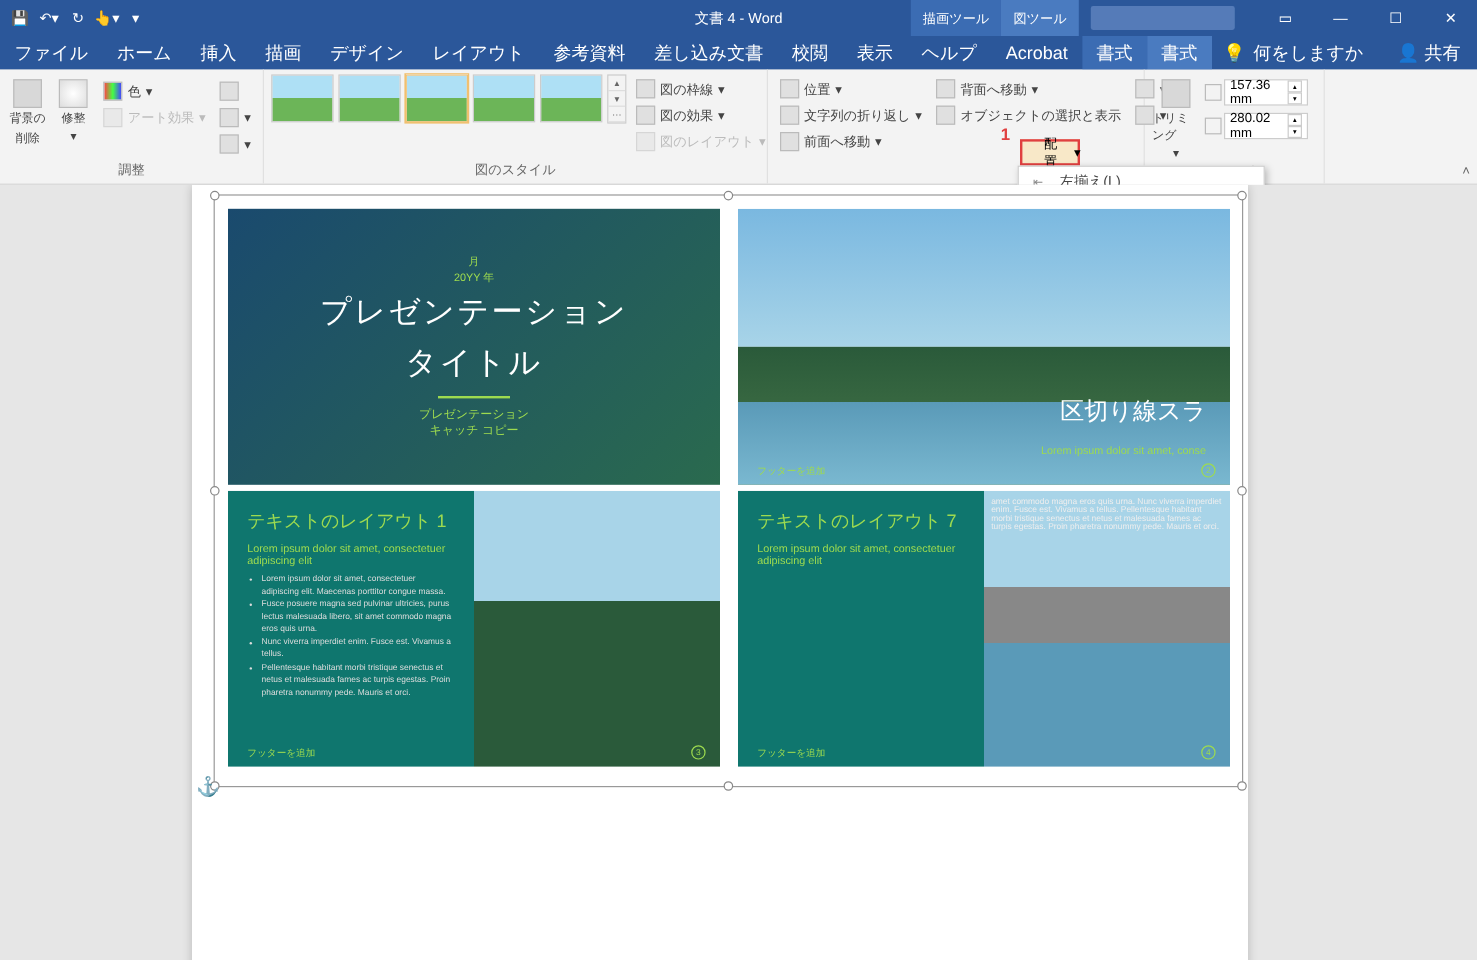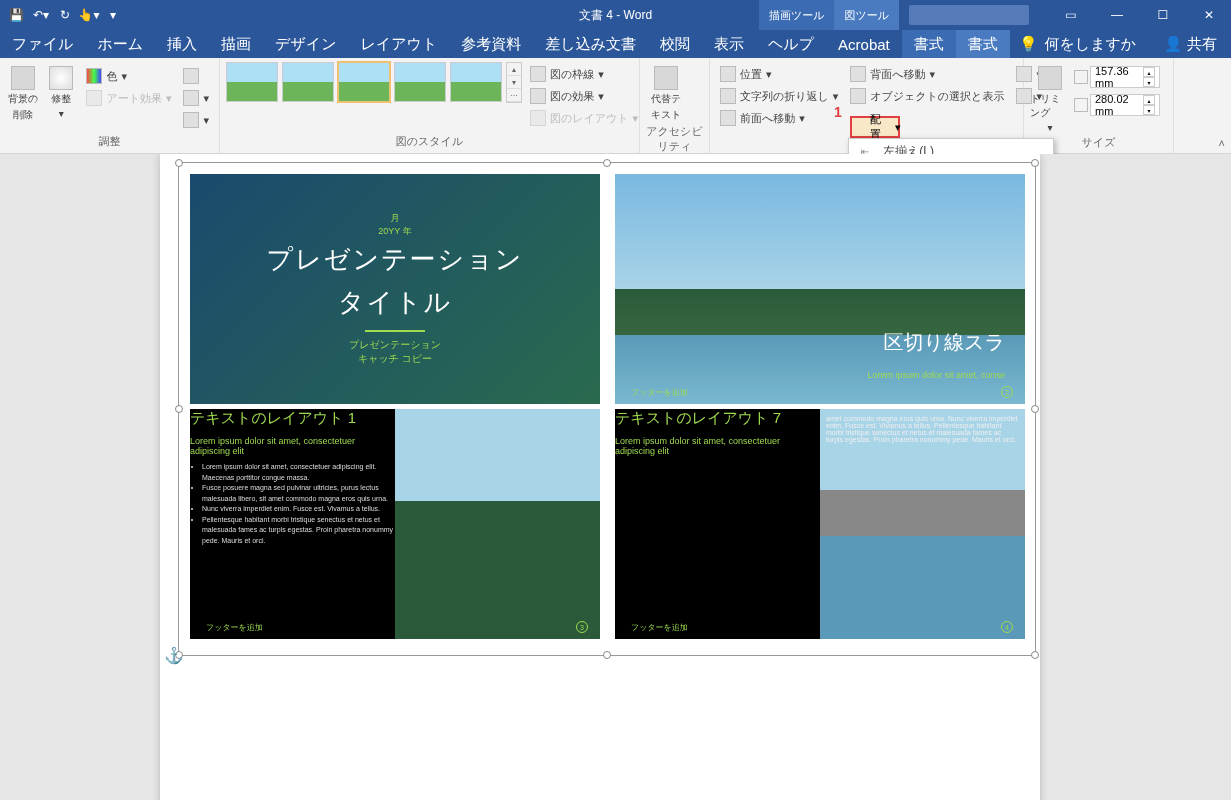--- a/index.html
+++ b/index.html
@@ -69,21 +69,21 @@
 .s1 .content { position:absolute; inset:0; display:flex; flex-direction:column; align-items:center; justify-content:center; color:#fff; text-align:center; }
 .s1 .month { font-size:9px; color:#9edb4f; }
 .s1 .title-big { font-size:26px; letter-spacing:2px; margin:4px 0; }
 .s1 .divider { width:60px; height:2px; background:#9edb4f; margin:6px 0; }
 .s1 .sub { font-size:10px; color:#9edb4f; }
 
 .overlay-title { position:absolute; bottom:48px; right:20px; color:#fff; font-size:20px; }
 .overlay-sub { position:absolute; bottom:24px; right:20px; color:#9edb4f; font-size:9px; }
 
 .s3, .s4 { display:flex; }
-.textcol { width:50%; background:#000000; color:#fff; font-size:9px; }
+.textcol { width:50%; background:#0f766e; padding:16px; color:#fff; font-size:9px; }
 .textcol h3 { color:#9edb4f; font-size:15px; font-weight:normal; margin-bottom:8px; }
 .textcol .lead { color:#9edb4f; font-size:9px; margin-bottom:6px; }
 .textcol ul { list-style:disc; padding-left:12px; font-size:7px; color:#ddd; line-height:1.5; }
 .imgcol { width:50%; position:relative; background:linear-gradient(#a8d4e8 40%, #2a5a3a 40%); }
 
 .footer-txt { position:absolute; bottom:6px; left:16px; font-size:8px; color:#9edb4f; }
 .slide-num { position:absolute; bottom:6px; right:12px; width:12px; height:12px; border:1px solid #9edb4f; border-radius:50%; color:#9edb4f; font-size:7px; display:flex; align-items:center; justify-content:center; }
 
 
 .align-btn { position:absolute; top:116px; left:850px; width:50px; height:22px; border:2px solid #e04040; background:#f8e8c8; display:flex; align-items:center; font-size:11px; gap:14px; padding:0 4px; }
@@ -194,30 +194,20 @@
       </div>
       <div class="stack" style="padding-top:2px;">
         <div class="smallbtn"><div class="ico"></div><span>図の枠線</span> ▾</div>
         <div class="smallbtn"><div class="ico"></div><span>図の効果</span> ▾</div>
         <div class="smallbtn disabled"><div class="ico"></div><span>図のレイアウト</span> ▾</div>
       </div>
     </div>
     <div class="label">図のスタイル</div>
   </div>
 
-  <div class="group" style="width:70px;">
-    <div class="body">
-      <div class="bigbtn">
-        <div class="ico"></div>
-        <span>代替テ</span>
-        <span>キスト</span>
-      </div>
-    </div>
-    <div class="label">アクセシビリティ</div>
-  </div>
 
   <div class="group" style="width:314px;">
     <div class="body">
       <div class="stack" style="padding-top:2px;">
         <div class="smallbtn"><div class="ico"></div><span>位置</span> ▾</div>
         <div class="smallbtn"><div class="ico"></div><span>文字列の折り返し</span> ▾</div>
         <div class="smallbtn"><div class="ico"></div><span>前面へ移動</span> ▾</div>
       </div>
       <div class="stack" style="padding-top:2px;">
         <div class="smallbtn"><div class="ico"></div><span>背面へ移動</span> ▾</div>

